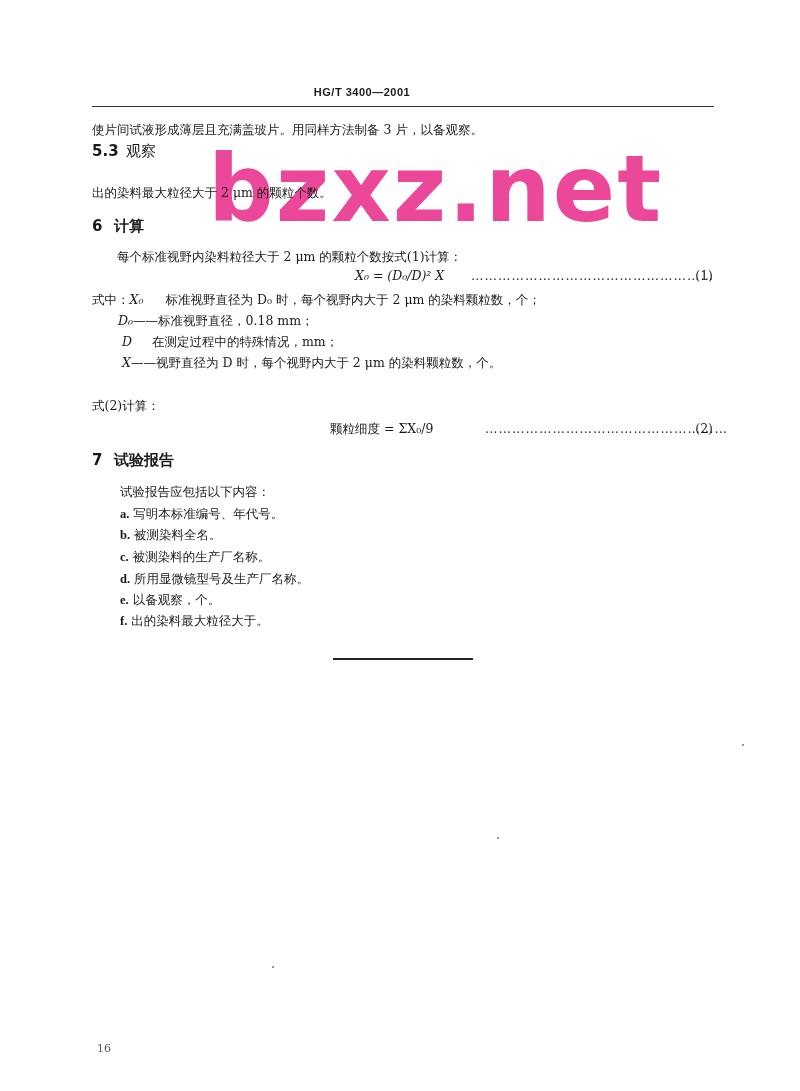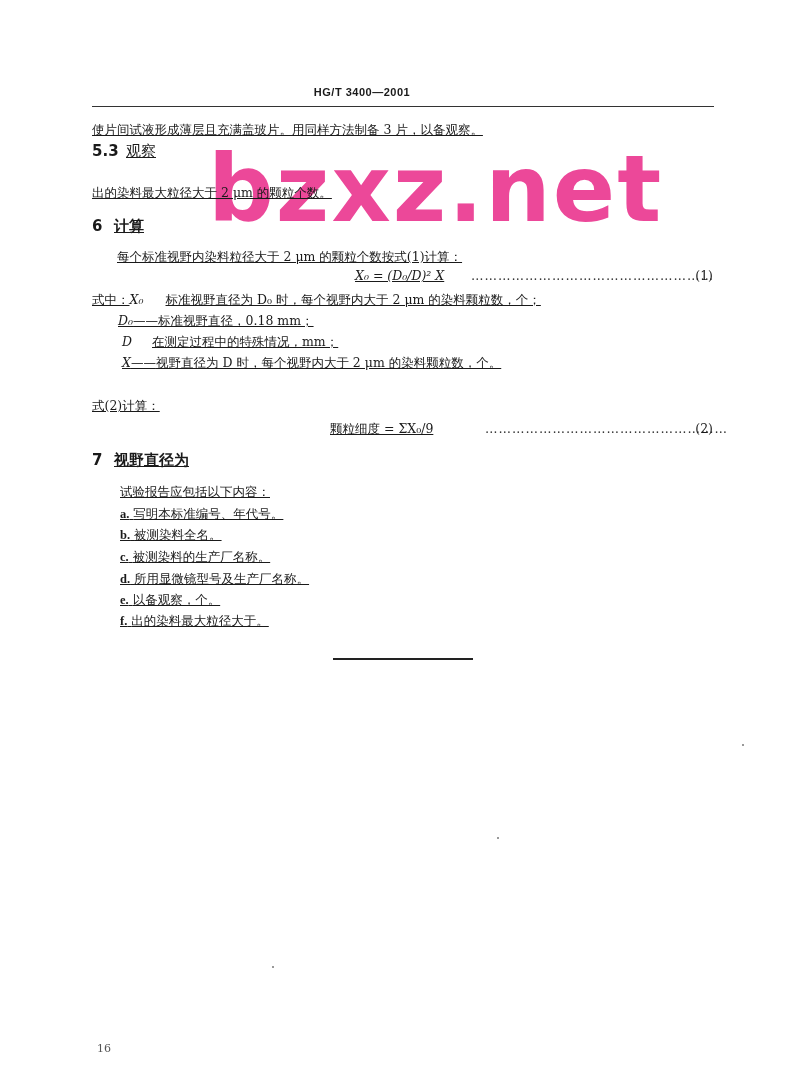--- a/index.html
+++ b/index.html
@@ -4,21 +4,21 @@
 <style>
   html, body { margin: 0; padding: 0; background: #ffffff; }
   body { width: 800px; height: 1091px; position: relative; overflow: hidden;
          font-family: "DejaVu Serif", "Liberation Serif", serif; color: #1a1a1a; }
   .page { position: absolute; left: 0; top: 0; width: 800px; height: 1091px; }
   .watermark { position: absolute; left: 208px; top: 144px; font-family: "DejaVu Sans", "Liberation Sans", sans-serif;
                font-weight: bold; font-size: 92px; letter-spacing: 2px; color: #ec4899; z-index: 0; line-height: 1; text-align: right; }
   .header-code { position: absolute; left: 0; width: 724px; top: 86px; text-align: center;
                  font-family: "Liberation Sans", "DejaVu Sans", sans-serif; font-weight: bold; font-size: 11px; letter-spacing: 0.5px; z-index: 2; }
   .rule { position: absolute; height: 1px; background: #333; z-index: 2; }
-  .line { position: absolute; font-size: 12.5px; white-space: nowrap; z-index: 2; line-height: 16px; text-decoration: underline; }
+  .line { position: absolute; font-size: 12.5px; white-space: nowrap; z-index: 2; line-height: 16px; }
   .heading { font-family: "DejaVu Sans", "Liberation Sans", sans-serif; font-weight: bold; font-size: 15px; }
   .heading .num { display: inline-block; width: 22px; }
   .formula { font-style: italic; }
   .dots { letter-spacing: 1px; color: #333; }
   .list-letter { font-weight: bold; font-family: "Liberation Serif", serif; }
   .endrule { position: absolute; left: 333px; top: 658px; width: 140px; height: 2px; background: #222; z-index: 2; }
   .pagenum { position: absolute; left: 97px; top: 1042px; font-size: 11px; color: #555; }
   .speck { position: absolute; width: 2px; height: 2px; background: #999; }
 </style>
 </head>
@@ -62,21 +62,21 @@
   </div>
 
   <div class="line" style="left:92px; top:398px;">式(2)计算：</div>
   <div class="line" style="left:330px; top:421px; width:385px;">
     <span class="formula" style="font-style:normal;">颗粒细度 = ΣX₀/9</span>
     <span class="dots" style="position:absolute; left:155px;">………………………………………………</span>
     <span style="position:absolute; right:2px;">(2)</span>
   </div>
 
   <div class="line heading" style="left:92px; top:452px;">
-    <span class="num">7</span><span>视野直径为</span>
+    <span class="num">7</span><span>试验报告</span>
   </div>
   <div class="line" style="left:120px; top:484px;">试验报告应包括以下内容：</div>
 
   <div class="line" style="left:120px; top:506px;"><span class="list-letter">a.</span> <span>写明本标准编号、年代号。</span></div>
   <div class="line" style="left:120px; top:527px;"><span class="list-letter">b.</span> <span>被测染料全名。</span></div>
   <div class="line" style="left:120px; top:549px;"><span class="list-letter">c.</span> <span>被测染料的生产厂名称。</span></div>
   <div class="line" style="left:120px; top:571px;text-align:right;"><span class="list-letter">d.</span> <span>所用显微镜型号及生产厂名称。</span></div>
   <div class="line" style="left:120px; top:592px;"><span class="list-letter">e.</span> <span>以备观察，个。</span></div>
   <div class="line" style="left:120px; top:613px;"><span class="list-letter">f.</span> <span>出的染料最大粒径大于。</span></div>
 

